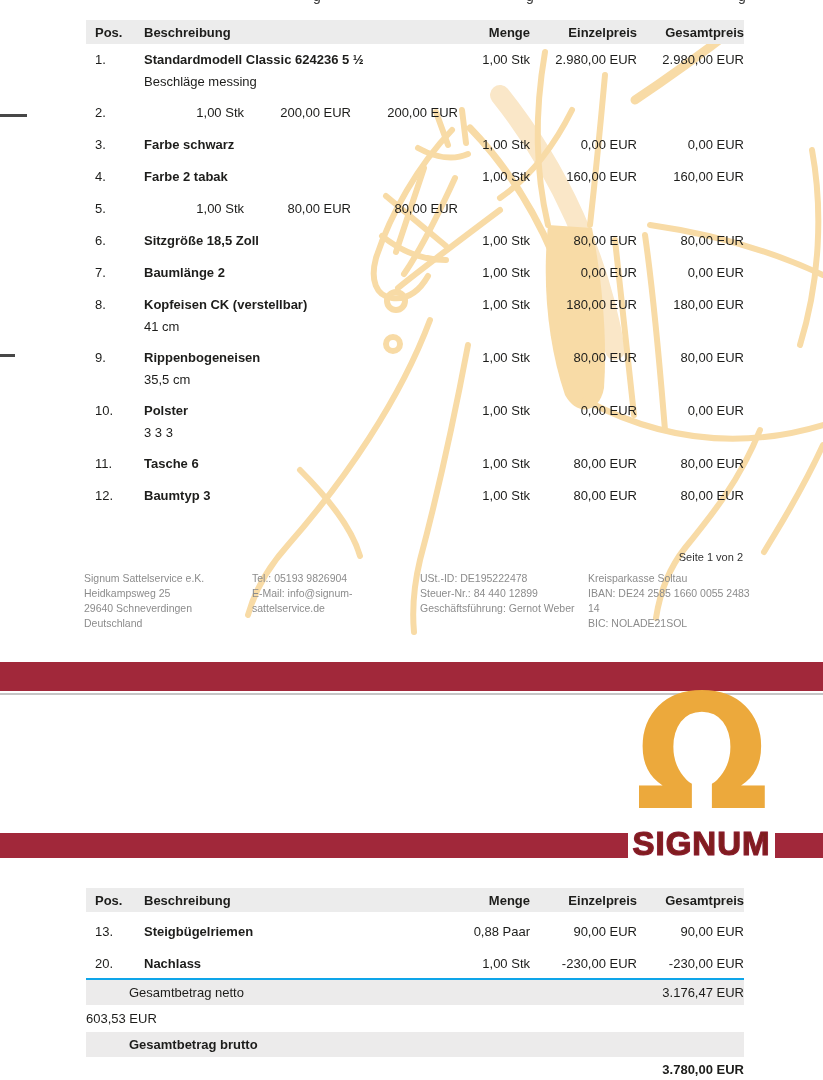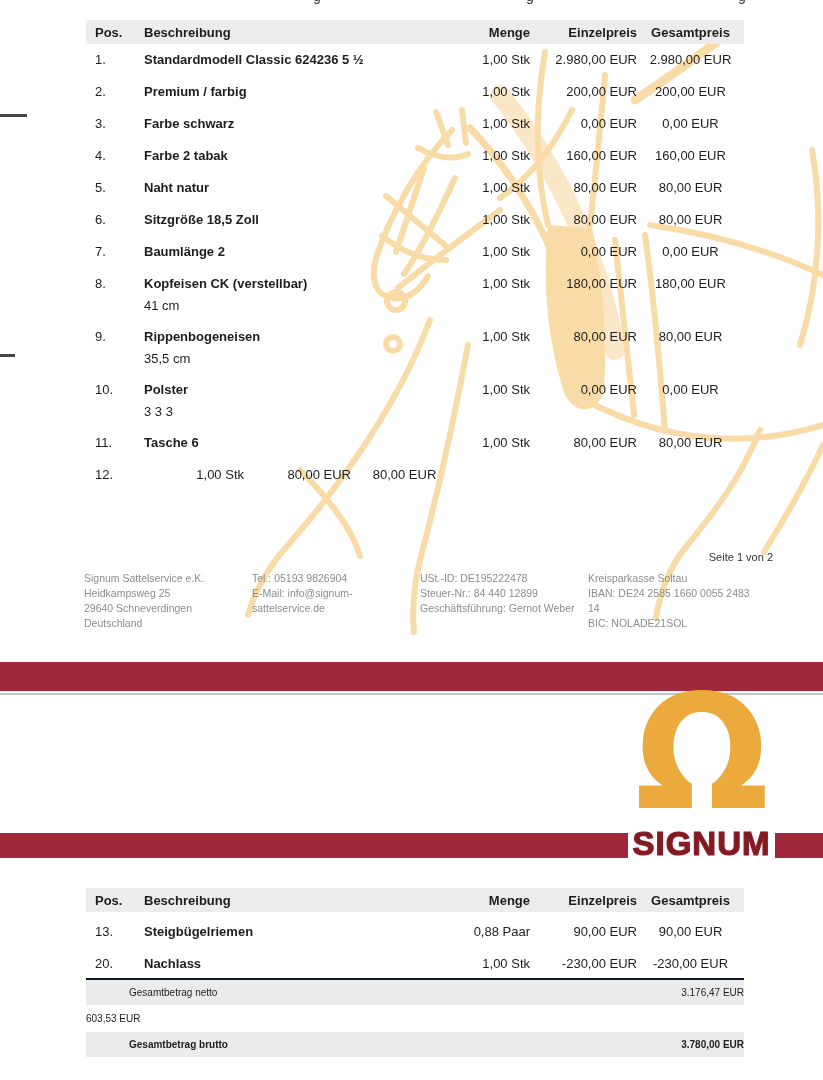--- a/index.html
+++ b/index.html
@@ -17,52 +17,52 @@
   .cutoff span { position:absolute; top:-12px; font-size:14px; color:#3a3a3a; }
 
   .doc-table { position:absolute; left:86px; width:658px; z-index:1; font-size:13px; }
   .t1 { top:20px; }
   .t2 { top:888px; }
   .thead { display:flex; align-items:center; background:#ececec; height:24px; font-weight:bold; }
   .c-pos   { width:58px; padding-left:9px; flex:none; }
   .c-desc  { flex:1; }
   .c-qty   { width:100px; text-align:right; flex:none; }
   .c-unit  { width:107px; text-align:right; flex:none; }
-  .c-total { width:107px; text-align:center; flex:none; }
+  .c-total { width:107px; text-align:right; flex:none; }
   .tbody { margin-top:4px; }
   .trow { display:flex; align-items:flex-start; margin-bottom:9px; line-height:23px; }
   .desc-main { font-weight:bold; }
   .desc-detail { font-weight:normal; line-height:21px; }
 
-  .page-indicator { position:absolute; top:551px; right:50px; font-size:11px; color:#333; z-index:1; }
+  .page-indicator { position:absolute; top:551px; right:80px; font-size:11px; color:#333; z-index:1; }
 
   .footer { position:absolute; left:84px; top:571px; width:700px; display:flex; z-index:1;
             font-size:10.5px; line-height:15px; color:#8c8c8c; }
   .fcol { width:168px; flex:none; }
 
   .band1 { position:absolute; left:0; top:662px; width:823px; height:29px; background:#a1283a; z-index:3; }
   .page-edge { position:absolute; left:0; top:693px; width:823px; height:2px; background:#c5c5c5; z-index:3; }
 
   
   .omega { position:absolute; left:612px; top:668px; width:180px; height:170px; text-align:center;
            font-family:"DejaVu Sans", sans-serif; font-weight:bold; font-size:158px; line-height:170px;
            color:#eca93c; z-index:4; }
   .band2-left  { position:absolute; left:0; top:833px; width:628px; height:25px; background:#a1283a; z-index:3; }
   .band2-right { position:absolute; left:775px; top:833px; width:48px; height:25px; background:#a1283a; z-index:3; }
   .wordmark { position:absolute; left:628px; top:824px; width:147px; height:42px; line-height:40px;
               text-align:center; font-size:33px; font-weight:bold; letter-spacing:1px;
               color:#7f1d1d; -webkit-text-stroke:1.2px #8c1d30; text-shadow:0 0 1px #8c1d30; z-index:5; }
 
   
-  .totals { position:absolute; left:86px; top:978px; width:658px; border-top:2px solid #0f172a; z-index:1; font-size:10px; }
+  .totals { position:absolute; left:86px; top:978px; width:658px; border-top:2px solid #0ea5e9; z-index:1; font-size:13px; }
   .tot-row { display:flex; height:25px; line-height:25px; margin-bottom:1px; }
   .tot-row .lab { flex:1; padding-left:43px; }
   .tot-row .val { text-align:right; }
   .tot-shaded { background:#ecebeb; }
-  .tot-bold { font-weight:bold; }
+  .tot-bold { font-weight:bold;flex-direction:column; }
 </style>
 </head>
 <body>
 
 <div class="sheet">
 
   <svg class="watermark" viewBox="0 0 823 660" xmlns="http://www.w3.org/2000/svg">
     <g stroke="#f8dba6" fill="none" stroke-width="6" stroke-linecap="round">
       <path d="M500,95 C560,170 600,260 615,350" stroke="#fae7c8" stroke-width="20"></path>
       <path d="M470,128 C530,190 565,270 585,350" stroke-width="7"></path>
@@ -111,31 +111,29 @@
       <div class="c-qty">Menge</div>
       <div class="c-unit">Einzelpreis</div>
       <div class="c-total">Gesamtpreis</div>
     </div>
     <div class="tbody">
 
       <div class="trow">
         <div class="c-pos">1.</div>
         <div class="c-desc">
           <div class="desc-main">Standardmodell Classic 624236 5 ½</div>
+          <div class="desc-detail">Beschläge messing</div>
         </div>
         <div class="c-qty">1,00 Stk</div>
         <div class="c-unit">2.980,00 EUR</div>
         <div class="c-total">2.980,00 EUR</div>
       </div>
 
       <div class="trow">
         <div class="c-pos">2.</div>
-        <div class="c-desc">
-          <div class="desc-main">Premium / farbig</div>
-        </div>
         <div class="c-qty">1,00 Stk</div>
         <div class="c-unit">200,00 EUR</div>
         <div class="c-total">200,00 EUR</div>
       </div>
 
       <div class="trow">
         <div class="c-pos">3.</div>
         <div class="c-desc">
           <div class="desc-main">Farbe schwarz</div>
         </div>
@@ -149,23 +147,20 @@
         <div class="c-desc">
           <div class="desc-main">Farbe 2 tabak</div>
         </div>
         <div class="c-qty">1,00 Stk</div>
         <div class="c-unit">160,00 EUR</div>
         <div class="c-total">160,00 EUR</div>
       </div>
 
       <div class="trow">
         <div class="c-pos">5.</div>
-        <div class="c-desc">
-          <div class="desc-main">Naht natur</div>
-        </div>
         <div class="c-qty">1,00 Stk</div>
         <div class="c-unit">80,00 EUR</div>
         <div class="c-total">80,00 EUR</div>
       </div>
 
       <div class="trow">
         <div class="c-pos">6.</div>
         <div class="c-desc">
           <div class="desc-main">Sitzgröße 18,5 Zoll</div>
         </div>
@@ -222,20 +217,23 @@
         <div class="c-desc">
           <div class="desc-main">Tasche 6</div>
         </div>
         <div class="c-qty">1,00 Stk</div>
         <div class="c-unit">80,00 EUR</div>
         <div class="c-total">80,00 EUR</div>
       </div>
 
       <div class="trow">
         <div class="c-pos">12.</div>
+        <div class="c-desc">
+          <div class="desc-main">Baumtyp 3</div>
+        </div>
         <div class="c-qty">1,00 Stk</div>
         <div class="c-unit">80,00 EUR</div>
         <div class="c-total">80,00 EUR</div>
       </div>
 
     </div>
   </div>
 
   <div class="page-indicator">Seite 1 von 2</div>
 

